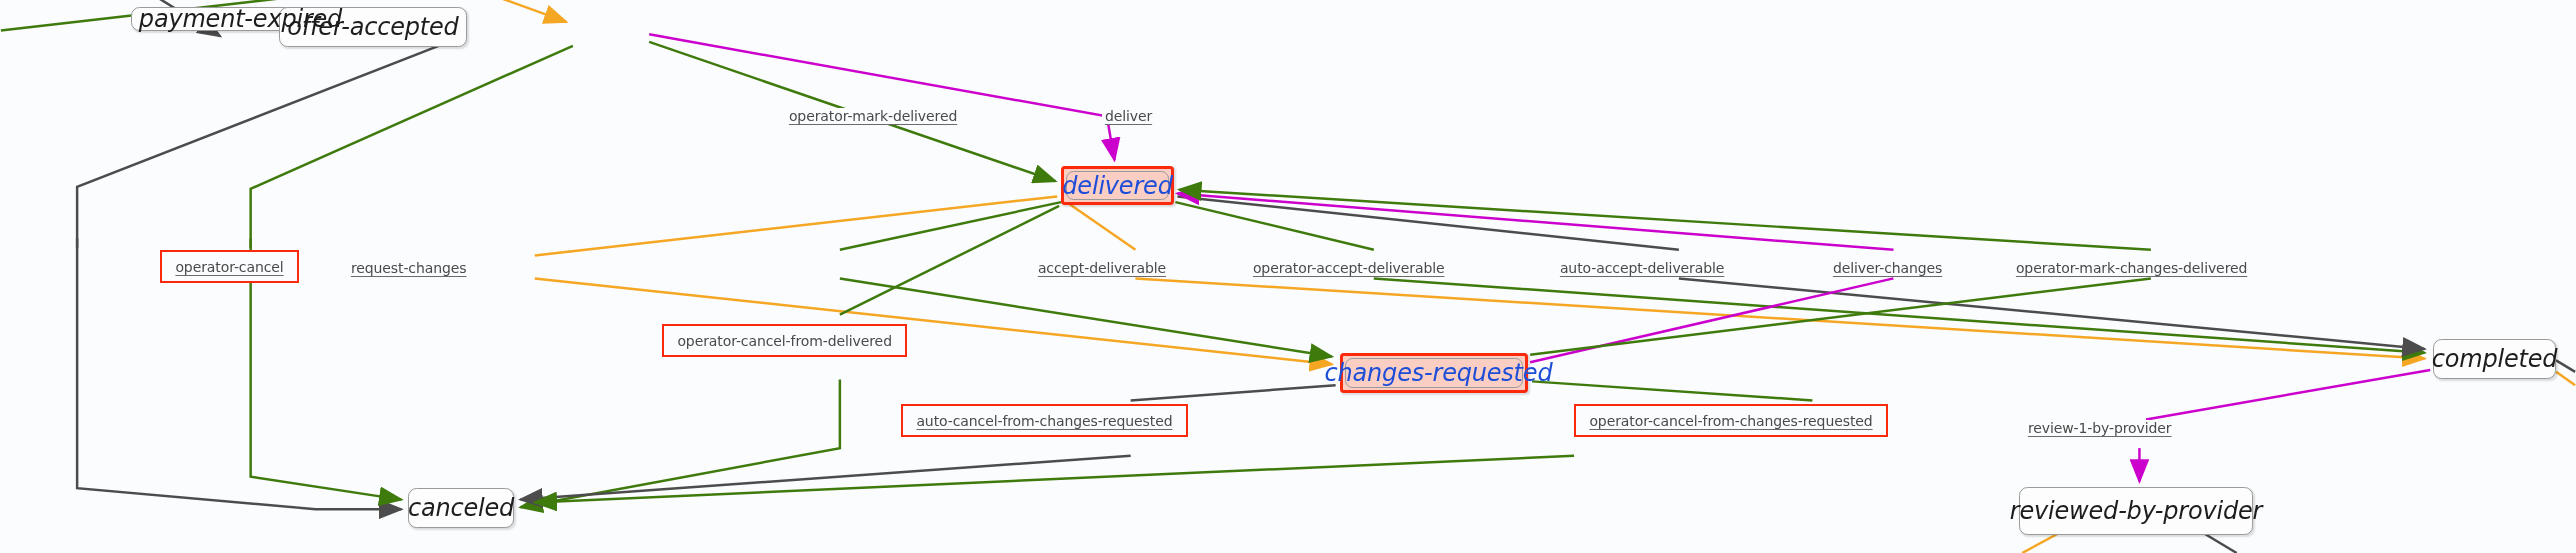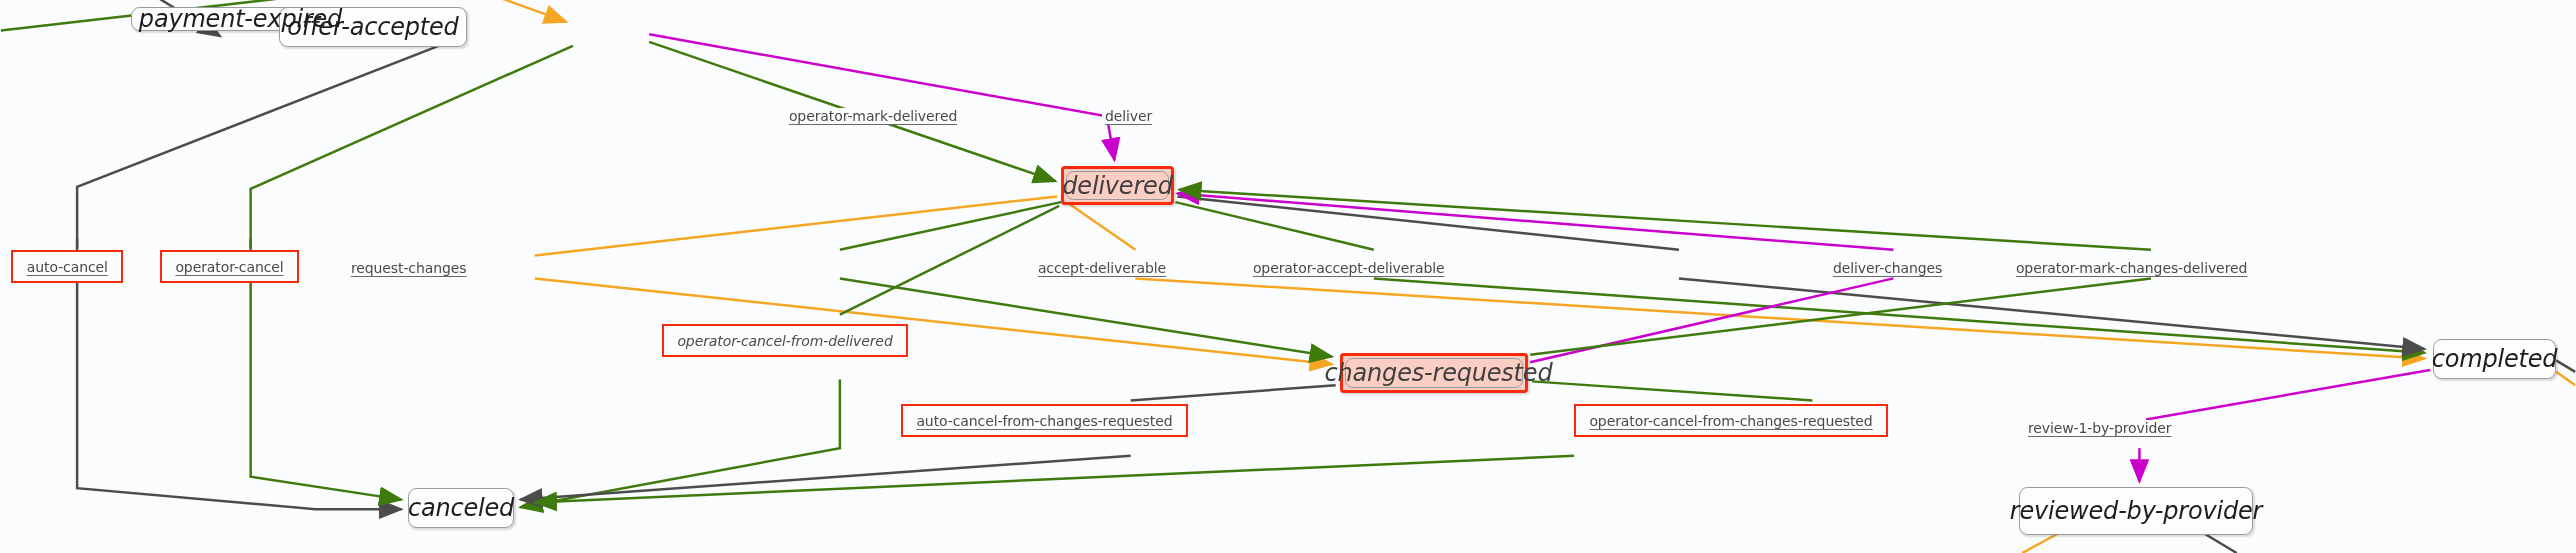--- a/index.html
+++ b/index.html
@@ -39,21 +39,21 @@
     font-size: 24px;
     color: #1d1d1d;
     letter-spacing: -0.2px;
     white-space: nowrap;
     box-shadow: 1.4px 1.9px 1.9px rgba(0,0,0,0.13);
   }
   .node.hl {
     background: #fbcec3;
     border: 3.8px solid #fc2a0c;
     border-radius: 3.8px;
-    color: #404040;
+    color: #1d4ed8;
   }
   .node.hl .inner-round {
     position: absolute;
     left: 1.9px; top: 1.9px; right: 1.9px; bottom: 1.9px;
     border: 1.4px solid #9a9a9a;
     border-radius: 7.6px;
     pointer-events: none;
   }
   .node .label-text {
     position: relative;
@@ -69,21 +69,20 @@
     letter-spacing: -0.1px;
     background: #fbfcfe;
     padding: 0 2.9px;
     text-decoration: underline;
     text-underline-offset: 2.9px;
     text-decoration-thickness: 1.3px;
     text-decoration-color: #6a6a6a;
   }
   .elabel.plain {
     text-decoration: none;
-    font-style: italic;
   }
   .elabel.boxed {
     border: 2.9px solid #fc2a0c;
     padding: 6.7px 13.4px;
     background: #fbfcfe;
   }
 </style>
 </head>
 <body>
 
@@ -192,31 +191,31 @@
   </div>
 
   <div class="node" style="left:2019px; top:487px; width:234px; height:48px;">
     <span class="label-text">reviewed-by-provider</span>
   </div>
 
   <div class="elabel" style="left:786px; top:108px;">operator-mark-delivered</div>
 
   <div class="elabel" style="left:1102px; top:108px;">deliver</div>
 
-  <div class="elabel boxed" style="left:11.4px; top:250px;">auto-cancel</div>
 
   <div class="elabel boxed" style="left:160px; top:250px;">operator-cancel</div>
 
   <div class="elabel" style="left:348px; top:260px;">request-changes</div>
 
 
   <div class="elabel" style="left:1035px; top:260px;">accept-deliverable</div>
 
   <div class="elabel" style="left:1250px; top:260px;">operator-accept-deliverable</div>
 
+  <div class="elabel" style="left:1557px; top:260px;">auto-accept-deliverable</div>
 
   <div class="elabel" style="left:1830px; top:260px;">deliver-changes</div>
 
   <div class="elabel" style="left:2013px; top:260px;">operator-mark-changes-delivered</div>
 
   <div class="elabel boxed plain" style="left:662px; top:324px;">operator-cancel-from-delivered</div>
 
   <div class="elabel boxed" style="left:901px; top:404px;">auto-cancel-from-changes-requested</div>
 
   <div class="elabel boxed" style="left:1574px; top:404px;">operator-cancel-from-changes-requested</div>

